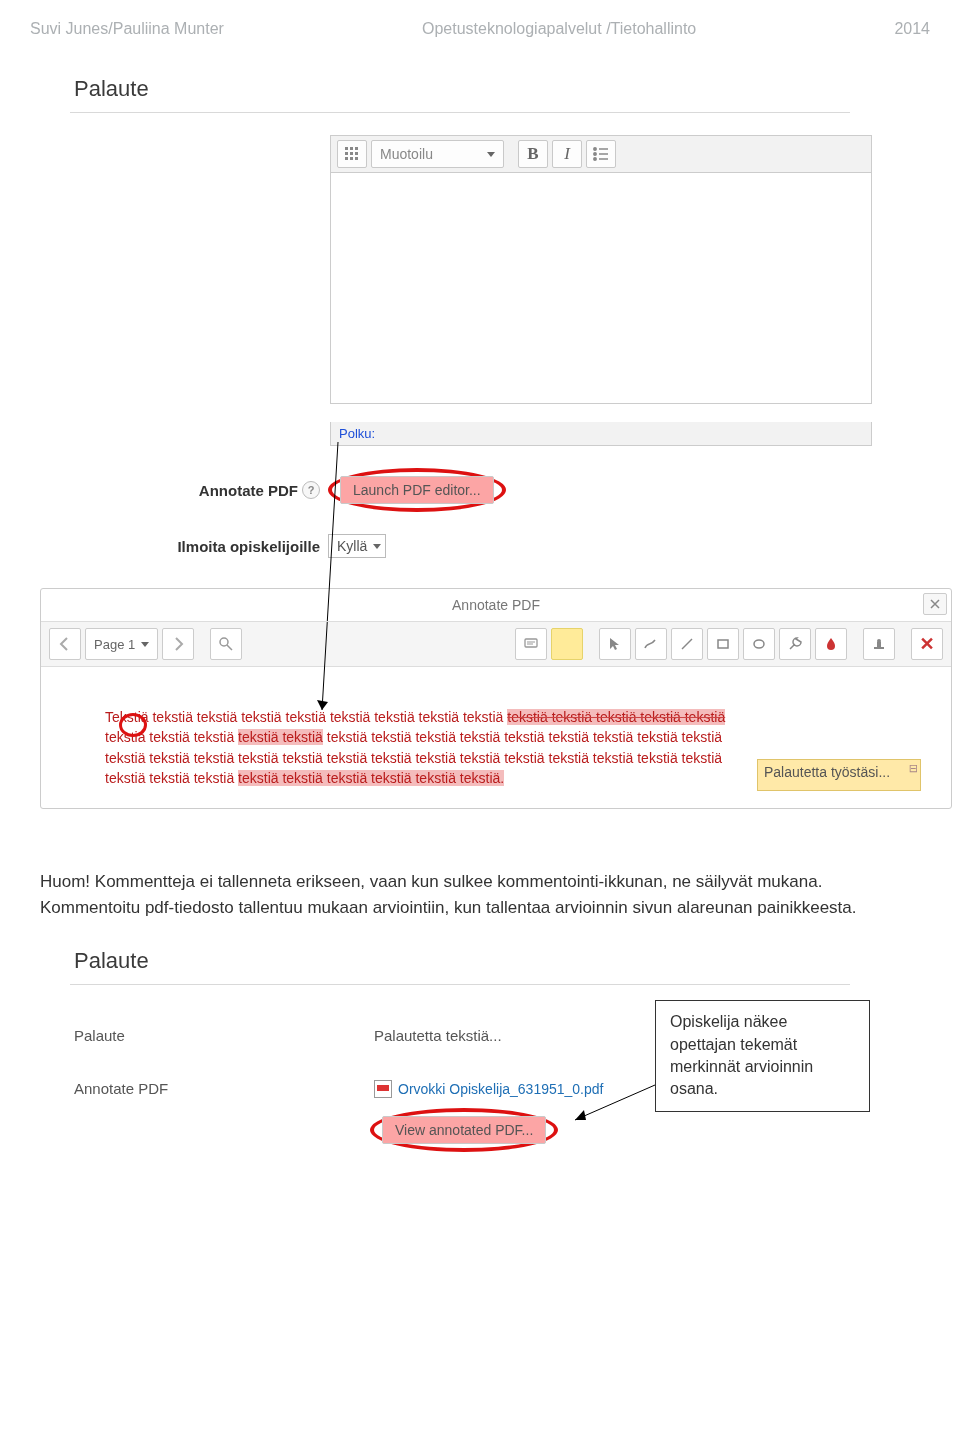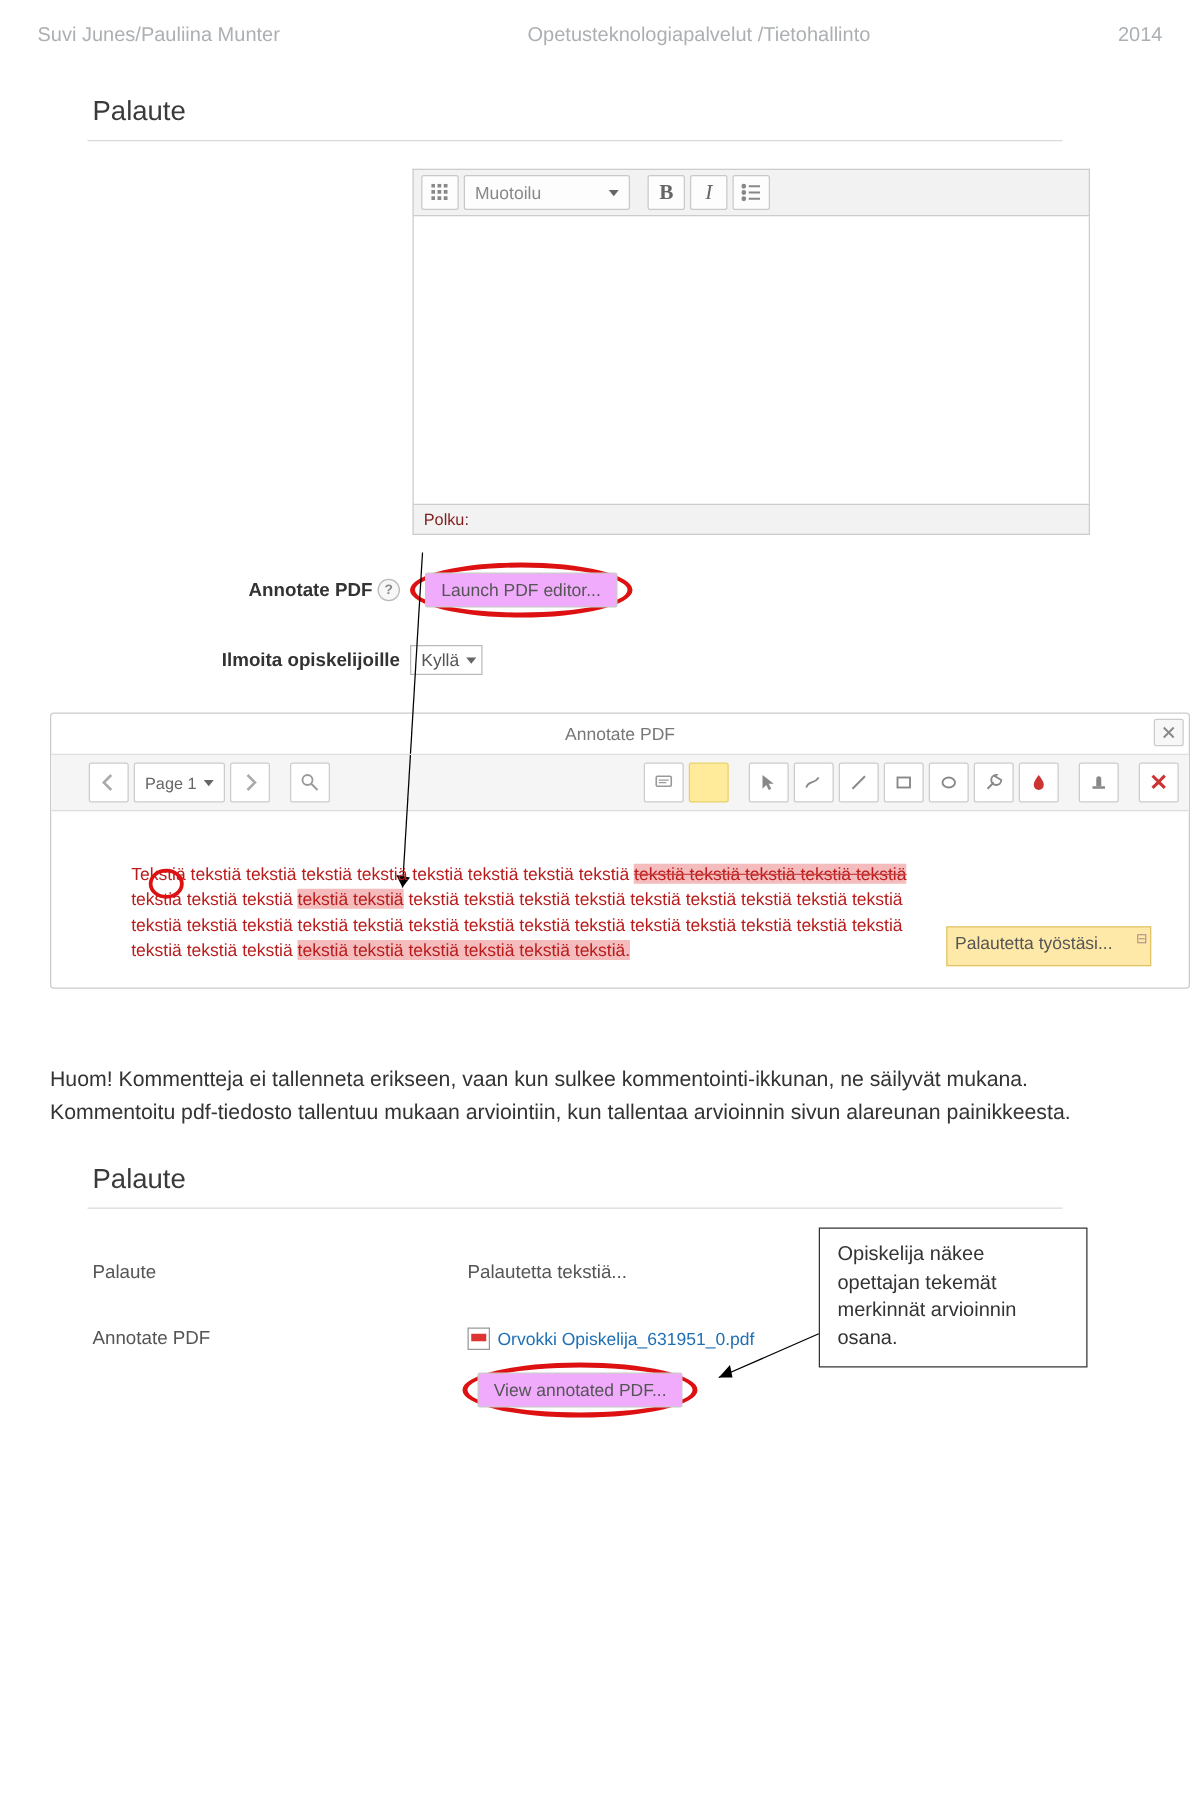--- a/index.html
+++ b/index.html
@@ -74,22 +74,23 @@
   .editor-body {
     border: 1px solid #ccc;
     height: 230px;
     background: #fff;
   }
   .editor-footer {
     border: 1px solid #ccc;
     border-top: none;
     background: #f2f2f2;
     font-size: 13px;
-    color: #7f1d1d;
+    color: #1d4ed8;
     padding: 4px 8px;
+    margin-top: 18px;
   }
 
   .form-row {
     display: flex;
     align-items: center;
     margin-top: 22px;
   }
   .form-label {
     width: 250px;
     text-align: right;
@@ -107,21 +108,21 @@
     width: 16px; height: 16px;
     border: 1px solid #bbb;
     border-radius: 50%;
     align-items: center;
     justify-content: center;
     font-size: 11px;
     color: #888;
     background: #f7f7f7;
   }
   .ui-button {
-    background: #f0abfc;
+    background: #fca5a5;
     border: 1px solid #c9c9c9;
     color: #555;
     font-size: 14px;
     padding: 5px 12px;
     border-radius: 2px;
   }
   .red-oval {
     border: 4px solid #d11;
     border-radius: 50% / 50%;
     padding: 4px 8px;
@@ -183,21 +184,21 @@
     border-radius: 2px;
   }
   .pdf-toolbar {
     background: #f5f5f5;
     border-bottom: 1px solid #ddd;
     height: 44px;
     display: flex;
     align-items: center;
     padding: 0 8px;
   }
-  .pdf-tb-left { display: flex; gap: 4px; align-items: center; margin-left: 22px; }
+  .pdf-tb-left { display: flex; gap: 4px; align-items: center; }
   .pdf-tb-right { display: flex; gap: 4px; align-items: center; margin-left: auto; }
   .sq-btn {
     width: 30px; height: 30px;
     border: 1px solid #ccc;
     background: #fff;
     display: flex;
     align-items: center;
     justify-content: center;
     border-radius: 2px;
     color: #777;

